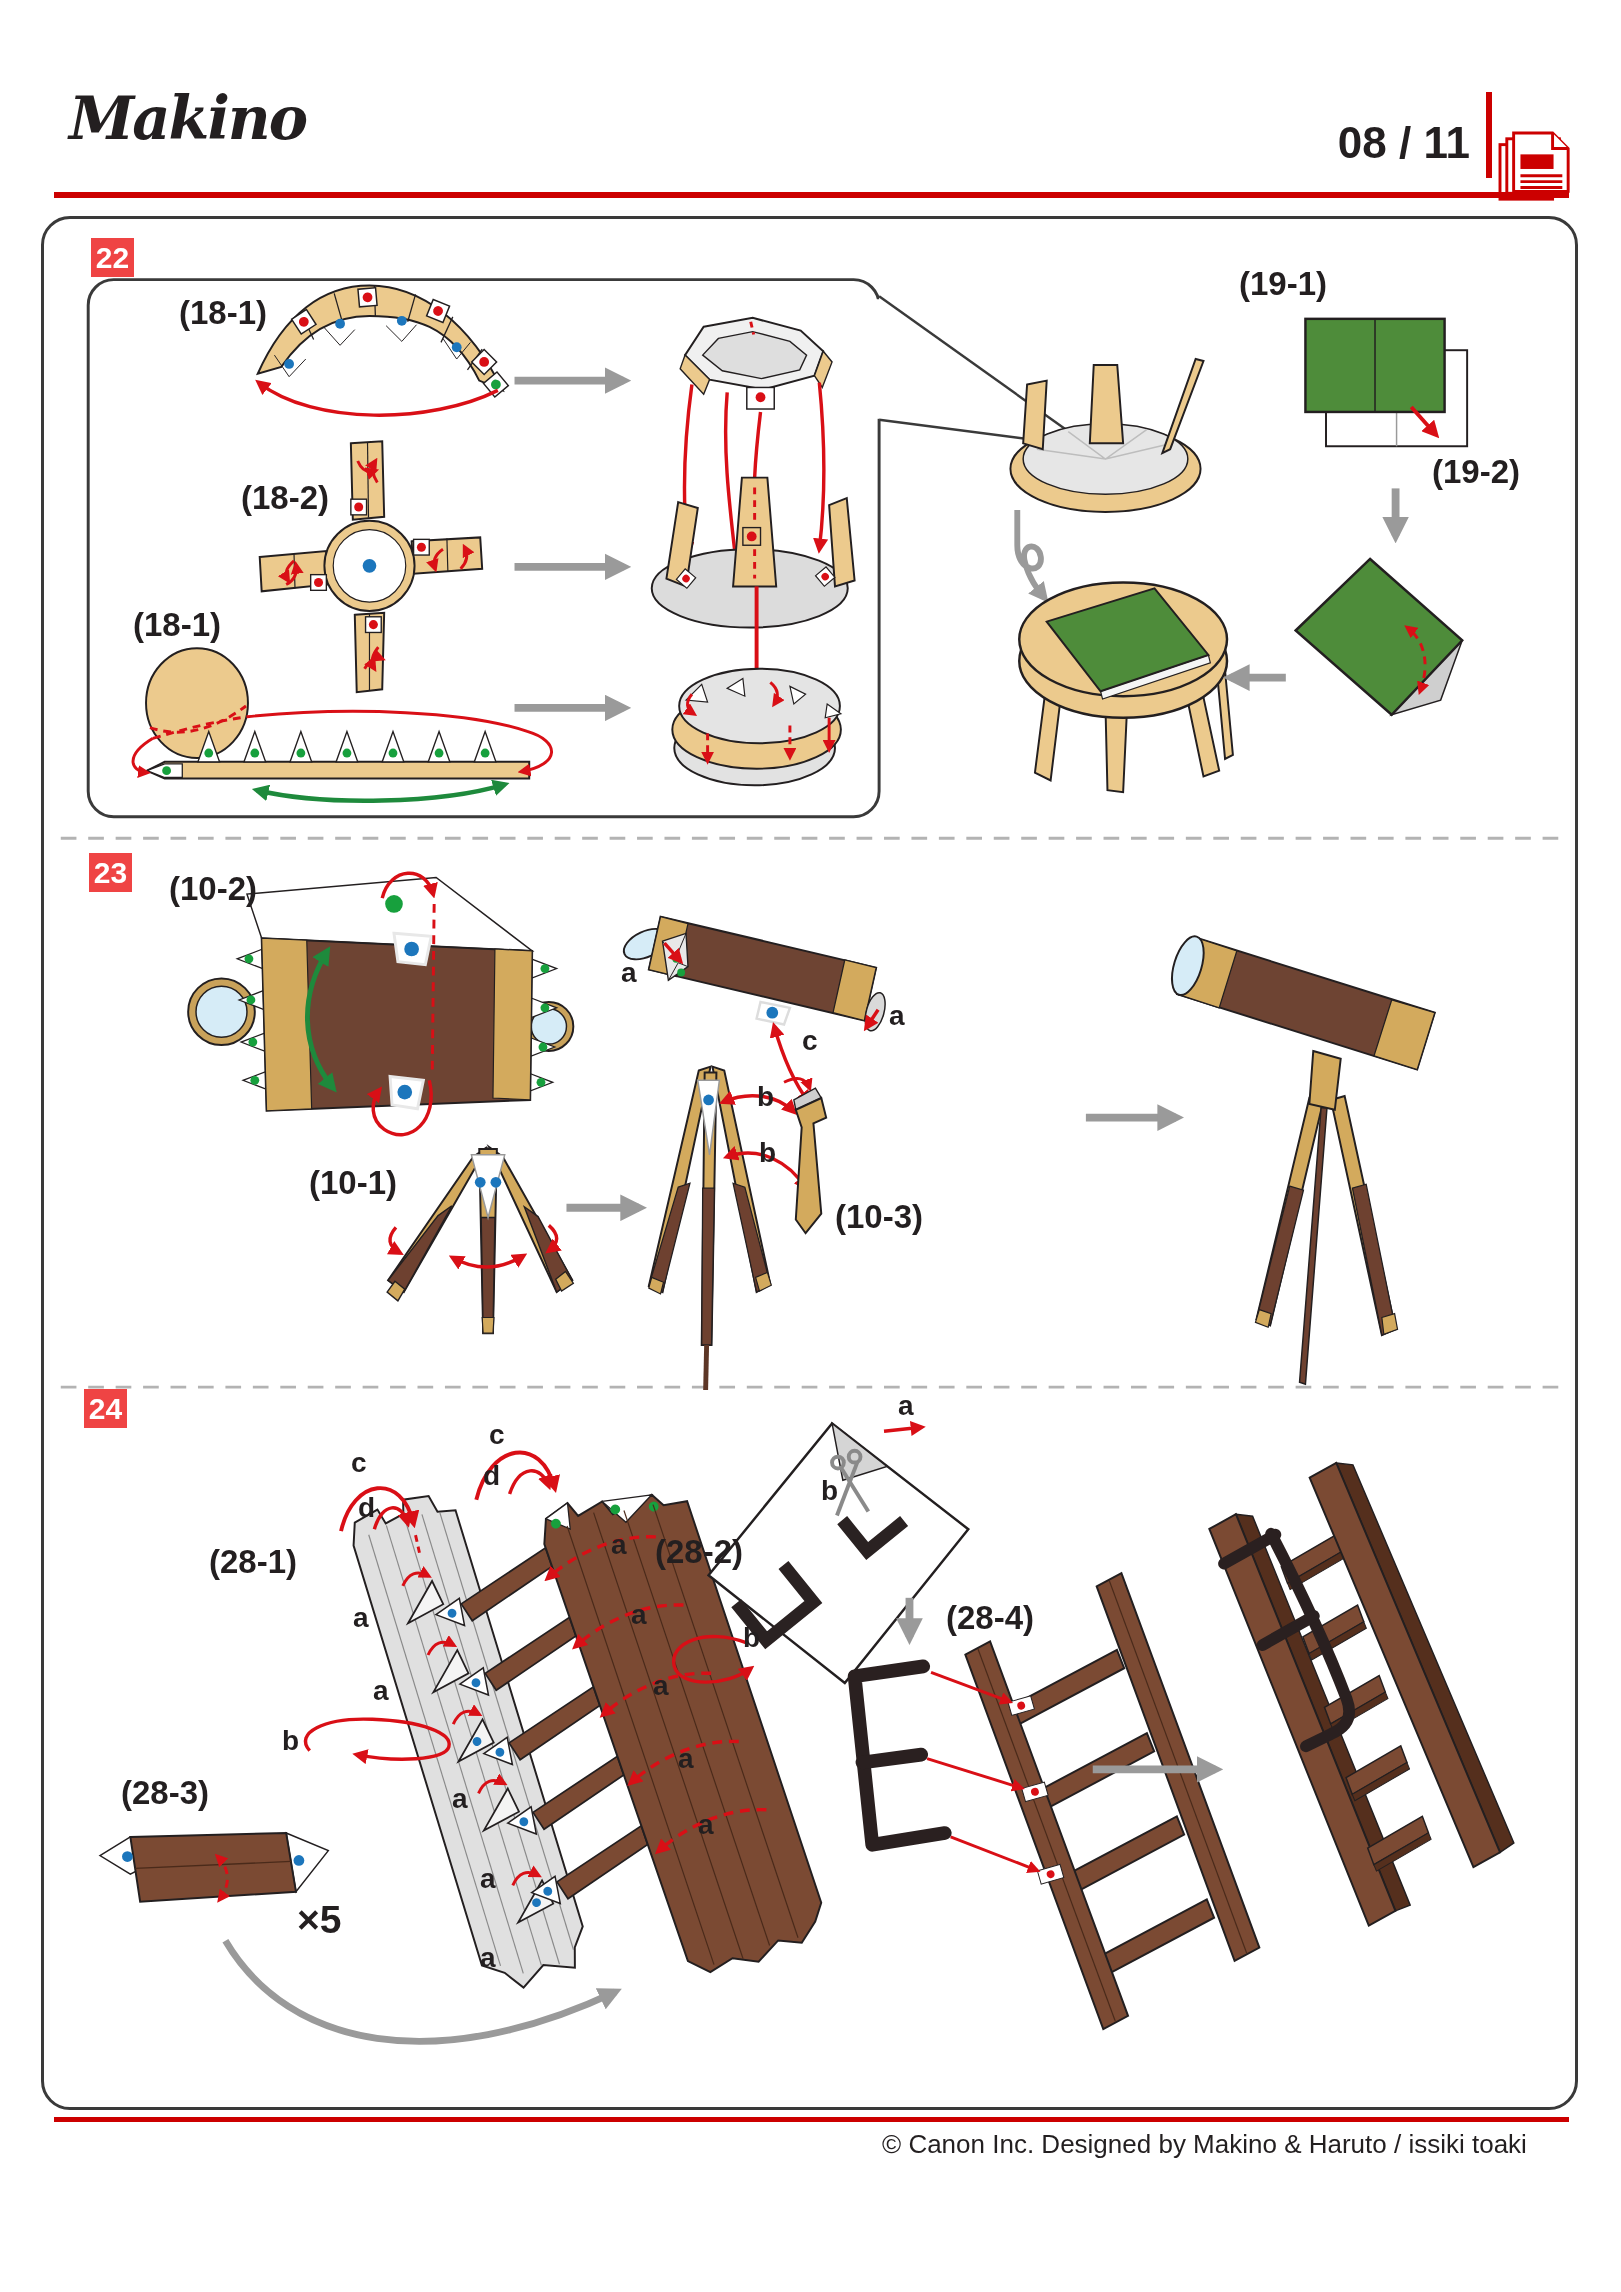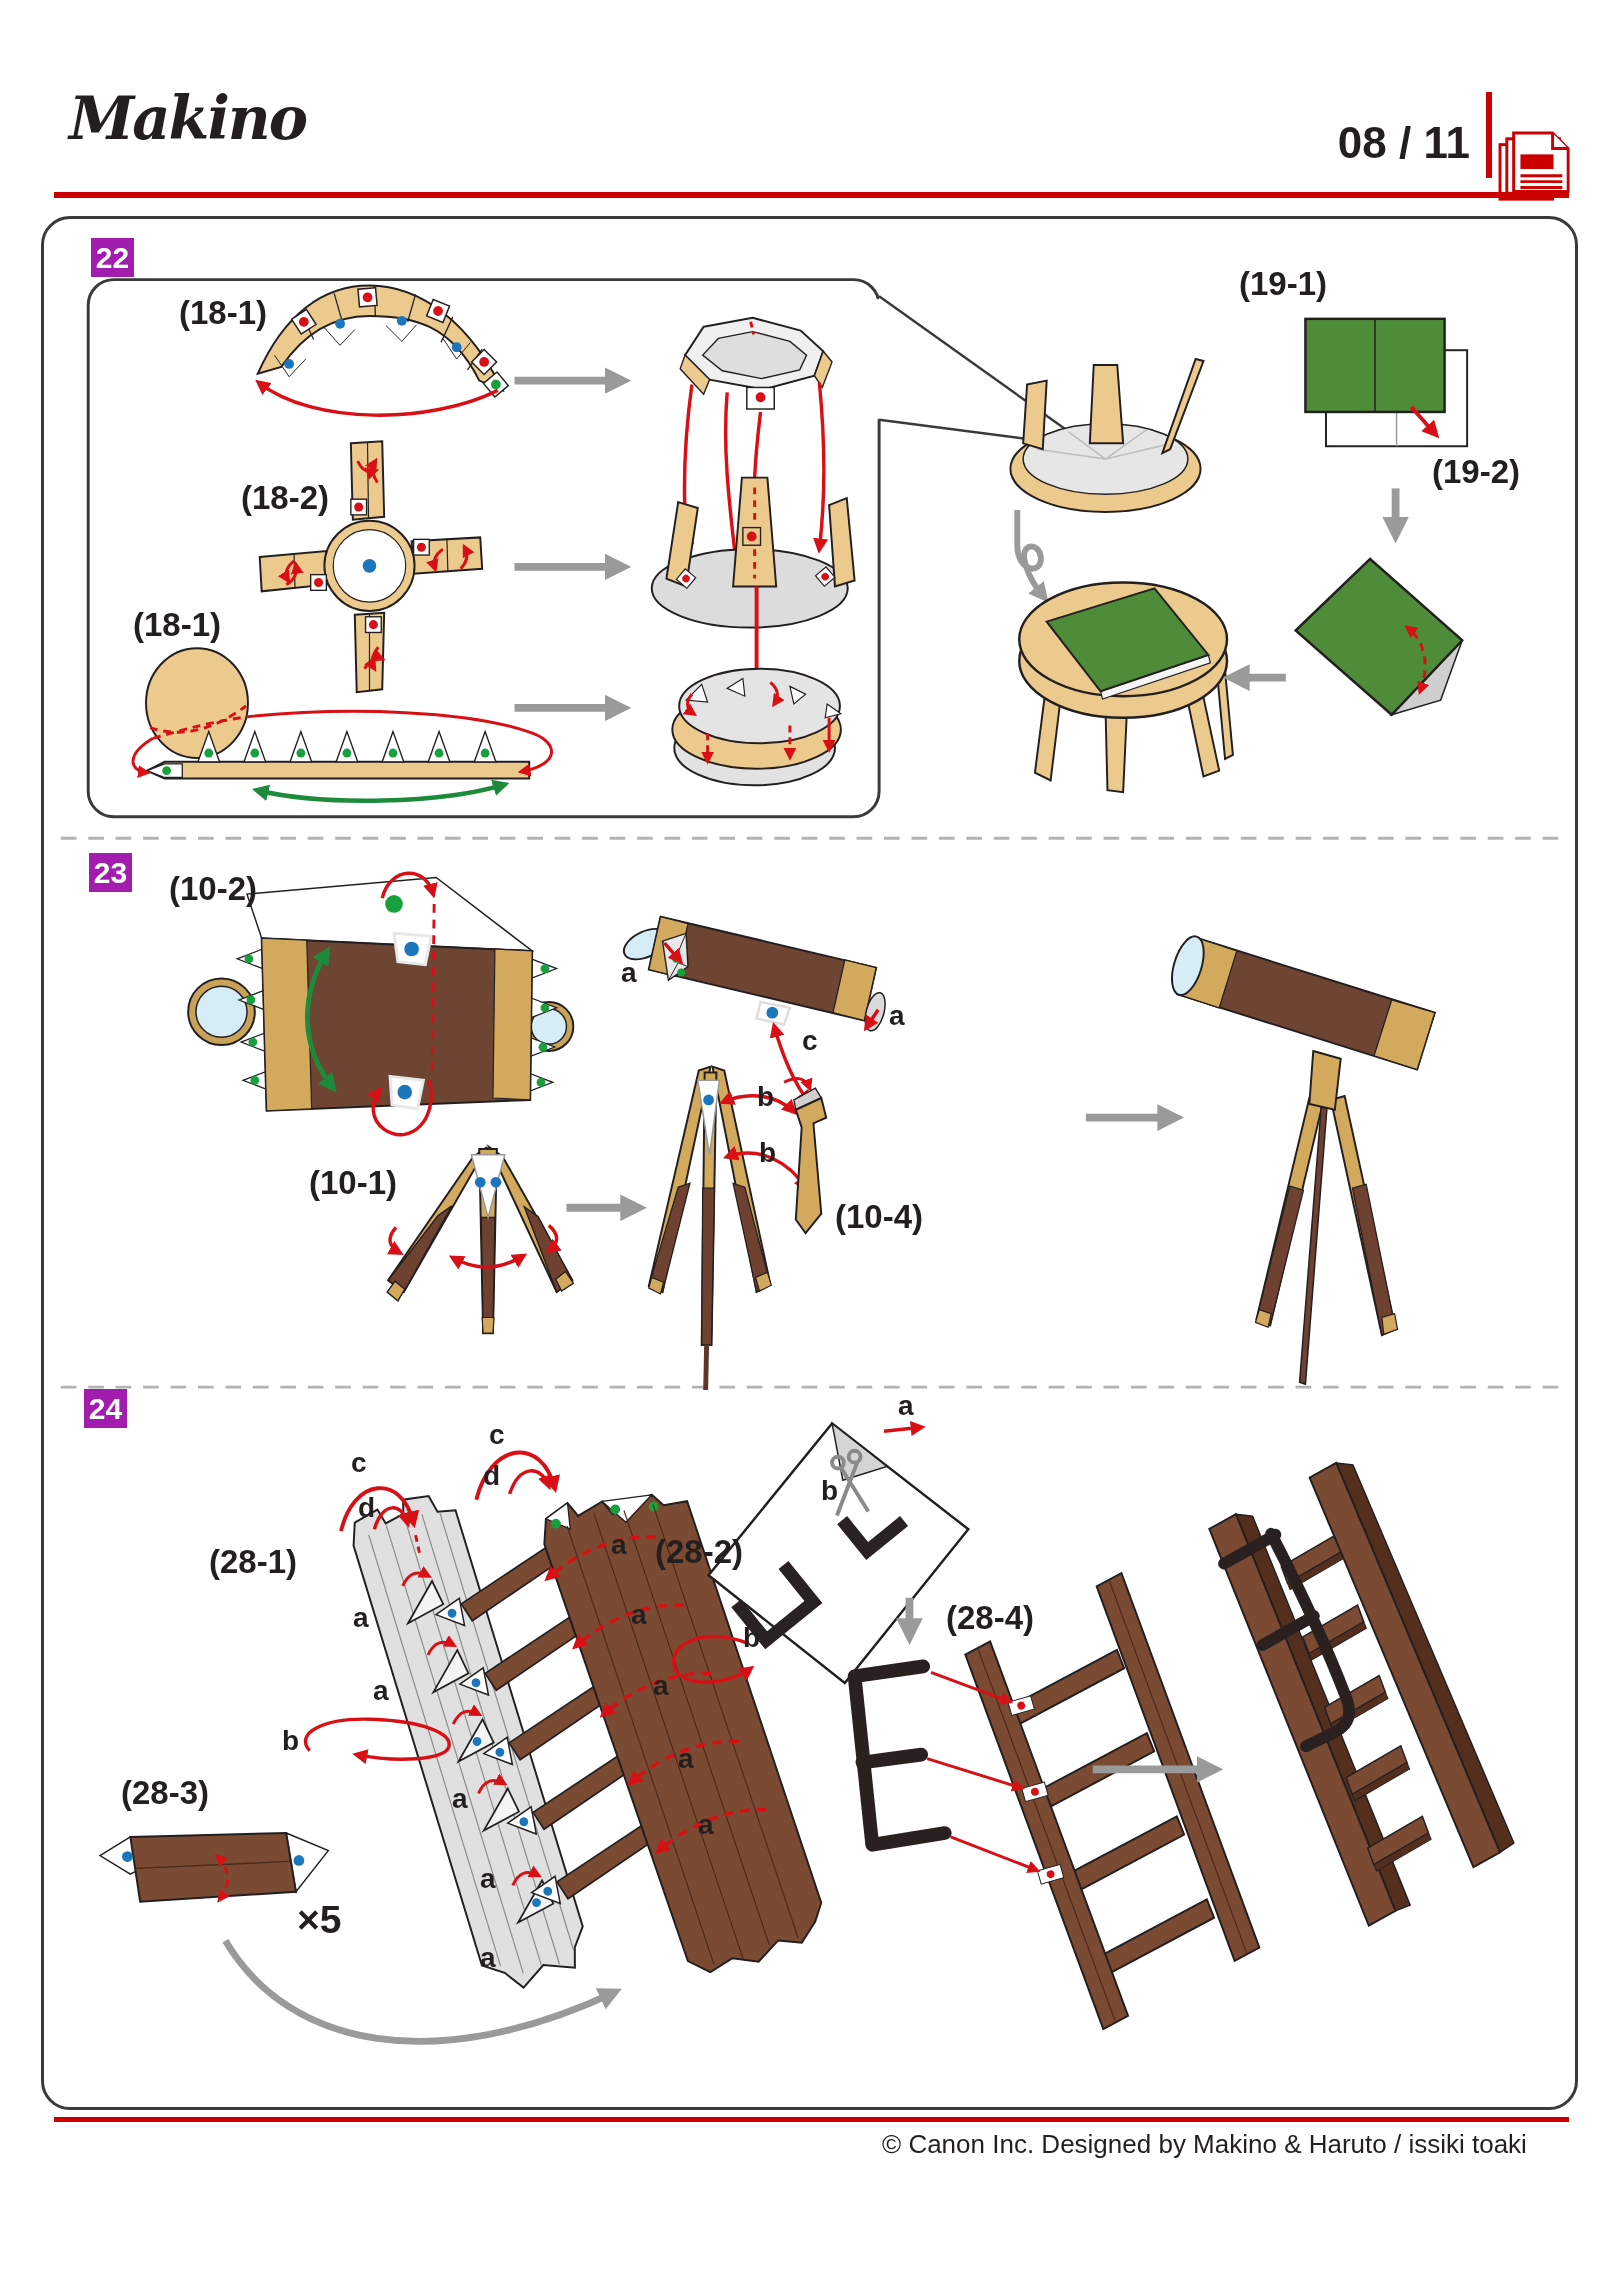--- a/index.html
+++ b/index.html
@@ -7,21 +7,21 @@
         font-family:"Liberation Sans",sans-serif;}
   .abs{position:absolute;}
   .logo{left:69px;top:84px;font-family:"DejaVu Serif",serif;font-weight:bold;
         font-size:59px;color:#c00000;letter-spacing:-2px;font-style:italic;}
   .pagenum{left:1323px;top:118px;width:147px;text-align:right;font-size:44px;
            font-weight:bold;color:#cc0000;}
   .redbar{left:1486px;top:92px;width:5.9px;height:86px;background:#cc0000;}
   .redrule{left:54px;top:192px;width:1515px;height:5.9px;background:#cc0000;}
   .content-box{left:41px;top:216px;width:1531px;height:1888px;border:3.9px solid #3a3a3a;
                border-radius:29px;}
-  .badge{width:43px;height:39px;background:#a21caf;color:#fff;font-size:30px;
+  .badge{width:43px;height:39px;background:#ef4444;color:#fff;font-size:30px;
          font-weight:bold;display:flex;align-items:center;justify-content:center;}
   .lbl{position:absolute;font-weight:bold;color:#231f20;white-space:nowrap;}
   .part-label{font-size:33px;}
   .letter{font-size:28px;}
   .mult{font-size:39px;}
   .footer-rule{left:54px;top:2117px;width:1515px;height:4.9px;background:#cc0000;}
   .copyright{left:882px;top:2129px;width:539px;font-size:26px;
              font-weight:normal;color:#231f20;}
   svg.art{position:absolute;left:0;top:0;}
 </style>
@@ -604,21 +604,21 @@
   <div class="abs badge" style="left:84px;top:1389px;">24</div>
 
   <div class="lbl part-label" style="left:179px;top:294px;">(18-1)</div>
   <div class="lbl part-label" style="left:241px;top:479px;">(18-2)</div>
   <div class="lbl part-label" style="left:133px;top:606px;">(18-1)</div>
   <div class="lbl part-label" style="left:1239px;top:265px;">(19-1)</div>
   <div class="lbl part-label" style="left:1432px;top:453px;">(19-2)</div>
 
   <div class="lbl part-label" style="left:169px;top:870px;">(10-2)</div>
   <div class="lbl part-label" style="left:309px;top:1164px;">(10-1)</div>
-  <div class="lbl part-label" style="left:835px;top:1198px;">(10-4)</div>
+  <div class="lbl part-label" style="left:835px;top:1198px;">(10-3)</div>
   <div class="lbl letter" style="left:621px;top:957px;">a</div>
   <div class="lbl letter" style="left:889px;top:1000px;">a</div>
   <div class="lbl letter" style="left:802px;top:1025px;">c</div>
   <div class="lbl letter" style="left:757px;top:1081px;">b</div>
   <div class="lbl letter" style="left:759px;top:1137px;">b</div>
 
   <div class="lbl part-label" style="left:209px;top:1543px;">(28-1)</div>
   <div class="lbl part-label" style="left:655px;top:1533px;">(28-2)</div>
   <div class="lbl part-label" style="left:121px;top:1774px;">(28-3)</div>
   <div class="lbl part-label" style="left:946px;top:1599px;">(28-4)</div>

